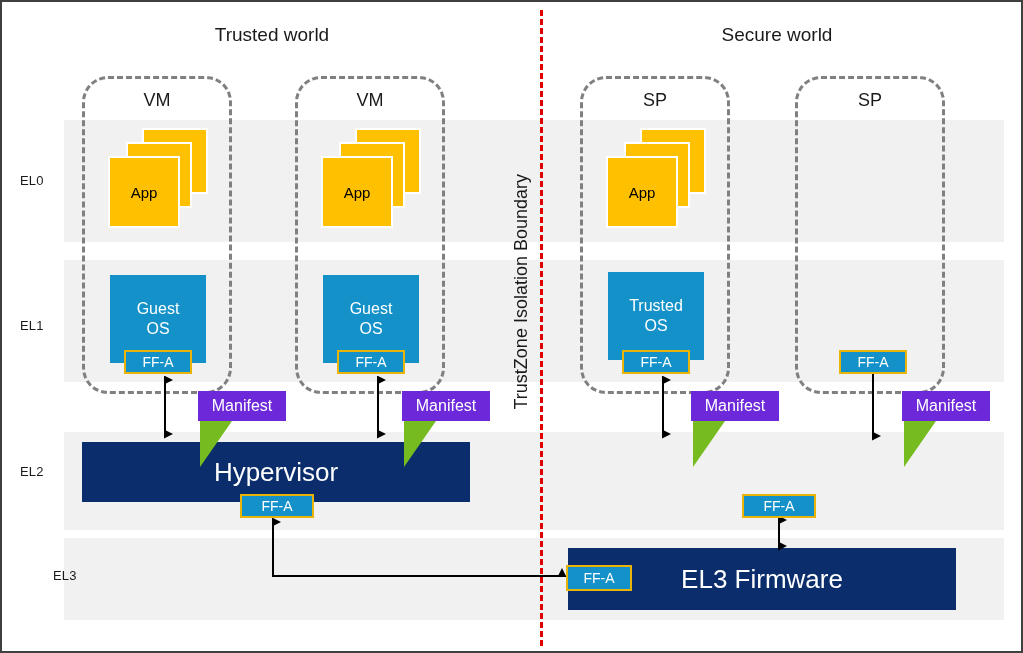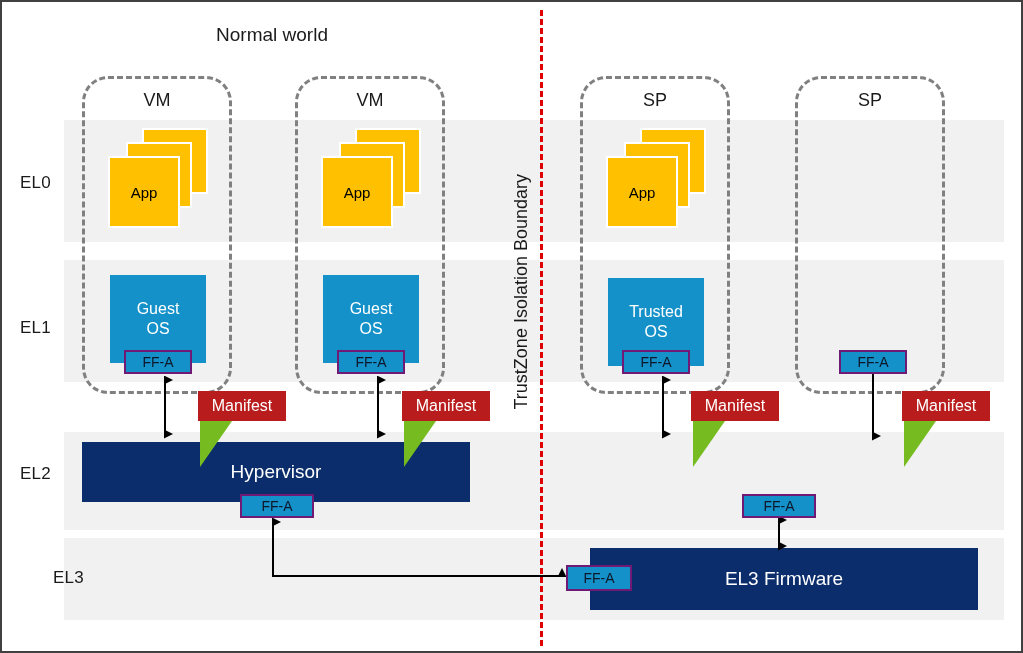--- a/index.html
+++ b/index.html
@@ -21,21 +21,21 @@
   }
   .abs { position: absolute; }
 
   
   .el-band {
     background: #F1F1F1;
     left: 62px;
     width: 940px;
   }
   .el-label {
-    font-size: 17px;
+    font-size: 13px;
     color: #1a1a1a;
     left: 18px;
     width: 54px;
     text-align: left;
     letter-spacing: 0.2px;
   }
 
   
   .world-title {
     font-size: 19px;
@@ -93,42 +93,42 @@
   }
   .os-box .os-line { display: block; }
 
   
   .navy-box {
     background: #0B2D6B;
     color: #ffffff;
     display: flex;
     align-items: center;
     justify-content: center;
-    font-size: 19px;
+    font-size: 26px;
     box-sizing: border-box;
   }
 
   
   .ffa {
     background: #1491C8;
-    border: 2px solid #701a75;
-    color: #0f172a;
+    border: 2px solid #eab308;
+    color: #ffffff;
     font-size: 14px;
     display: flex;
     align-items: center;
     justify-content: center;
     box-sizing: border-box;
     z-index: 6;
   }
 
   
   .manifest-wrap { z-index: 8; }
   .manifest-box {
     position: absolute;
-    background: #b91c1c;
+    background: #6d28d9;
     color: #ffffff;
     font-size: 16px;
     display: flex;
     align-items: center;
     justify-content: center;
     left: 0; top: 0;
     width: 88px; height: 30px;
     box-sizing: border-box;
   }
   .manifest-tail {
@@ -163,21 +163,22 @@
   <div class="abs el-band" style="top:118px; height:122px;"></div>
   <div class="abs el-band" style="top:258px; height:122px;"></div>
   <div class="abs el-band" style="top:430px; height:98px;"></div>
   <div class="abs el-band" style="top:536px; height:82px;"></div>
 
   <div class="abs el-label" style="top:171px;">EL0</div>
   <div class="abs el-label" style="top:316px;">EL1</div>
   <div class="abs el-label" style="top:462px;">EL2</div>
   <div class="abs el-label" style="top:566px;margin-left:33px;">EL3</div>
 
-  <div class="abs world-title" style="left:60px; width:420px;">Normal world</div>
+  <div class="abs world-title" style="left:60px; width:420px;">Trusted world</div>
+  <div class="abs world-title" style="left:565px; width:420px;">Secure world</div>
 
   <div class="abs partition" style="left:80px; top:74px; width:150px; height:318px;"></div>
   <div class="abs partition" style="left:293px; top:74px; width:150px; height:318px;"></div>
   <div class="abs partition" style="left:578px; top:74px; width:150px; height:318px;"></div>
   <div class="abs partition" style="left:793px; top:74px; width:150px; height:318px;"></div>
 
   <div class="abs partition-label" style="left:80px; width:150px;">VM</div>
   <div class="abs partition-label" style="left:293px; width:150px;">VM</div>
   <div class="abs partition-label" style="left:578px; width:150px;">SP</div>
   <div class="abs partition-label" style="left:793px; width:150px;">SP</div>
@@ -211,21 +212,21 @@
     <span class="os-line">OS</span>
   </div>
   <div class="abs ffa" style="left:122px; top:348px; width:68px; height:24px;">FF-A</div>
 
   <div class="abs os-box" style="left:321px; top:273px; width:96px; height:88px;">
     <span class="os-line">Guest</span>
     <span class="os-line">OS</span>
   </div>
   <div class="abs ffa" style="left:335px; top:348px; width:68px; height:24px;">FF-A</div>
 
-  <div class="abs os-box" style="left:606px; top:276px; width:96px; height:88px;">
+  <div class="abs os-box" style="left:606px; top:270px; width:96px; height:88px;">
     <span class="os-line">Trusted</span>
     <span class="os-line">OS</span>
   </div>
   <div class="abs ffa" style="left:620px; top:348px; width:68px; height:24px;">FF-A</div>
 
   <div class="abs ffa" style="left:837px; top:348px; width:68px; height:24px;">FF-A</div>
 
   <div class="abs manifest-wrap" style="left:196px; top:389px;">
     <div class="manifest-box">Manifest</div>
     <svg class="manifest-tail" viewBox="0 0 60 50">
@@ -254,21 +255,21 @@
     </svg>
   </div>
 
   <div class="abs navy-box" style="left:80px; top:440px; width:388px; height:60px;">
     <span>Hypervisor</span>
   </div>
   <div class="abs ffa" style="left:238px; top:492px; width:74px; height:24px;">FF-A</div>
 
   <div class="abs ffa" style="left:740px; top:492px; width:74px; height:24px;">FF-A</div>
 
-  <div class="abs navy-box" style="left:588px; top:546px; width:388px; height:62px;">
+  <div class="abs navy-box" style="left:566px; top:546px; width:388px; height:62px;">
     <span>EL3 Firmware</span>
   </div>
   <div class="abs ffa" style="left:564px; top:563px; width:66px; height:26px;">FF-A</div>
 
   <div class="abs tz-line" style="left:538px; top:8px; height:636px;"></div>
   <div class="abs tz-text" style="left:509px; top:172px;">TrustZone Isolation Boundary</div>
 
   <svg class="abs arrows" viewBox="0 0 1023 653">
     <defs>
       <marker id="ah-up" markerWidth="9" markerHeight="9" refX="4.5" refY="8" orient="auto" markerUnits="userSpaceOnUse">

